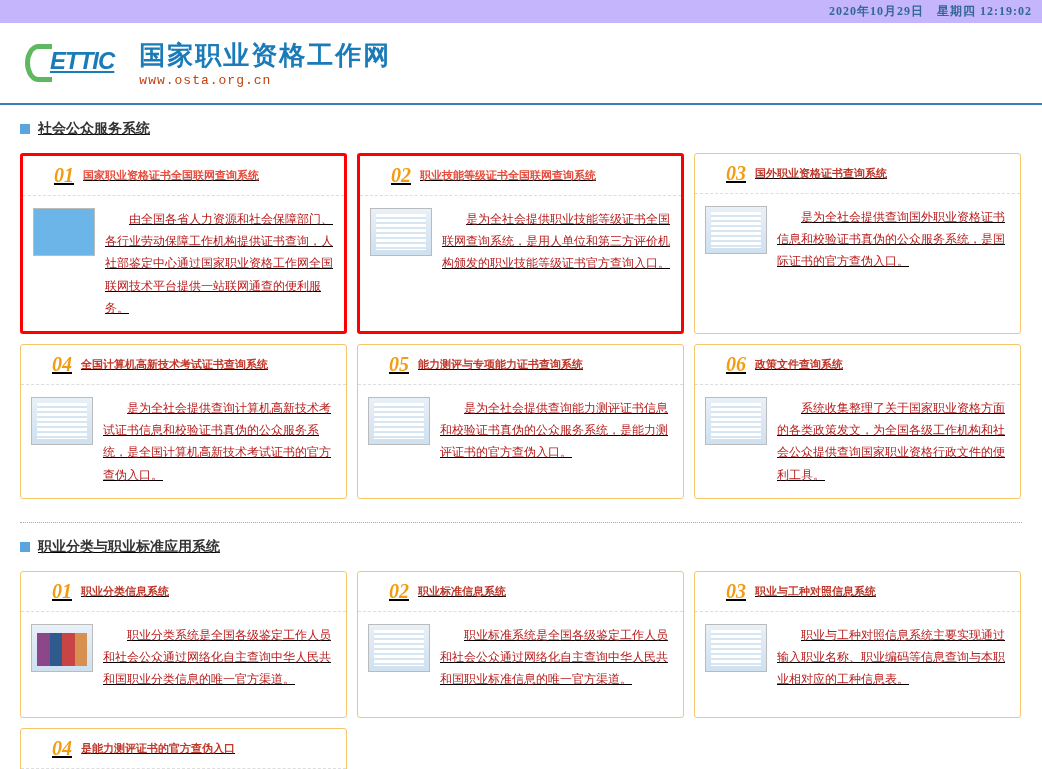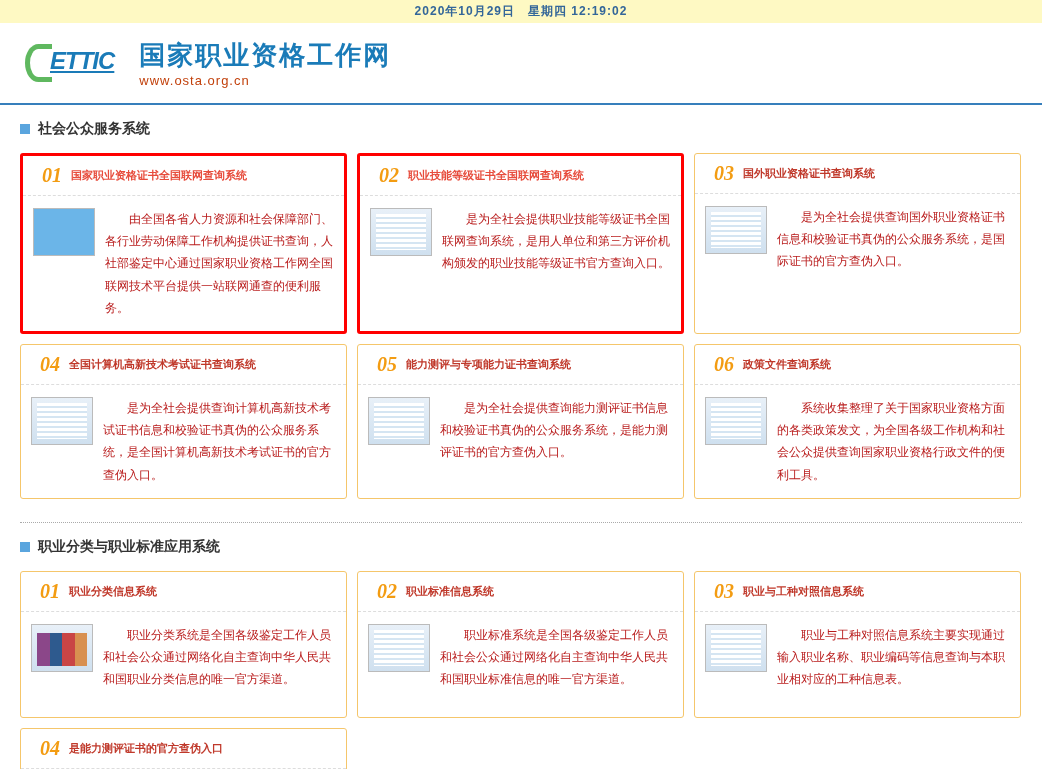--- a/index.html
+++ b/index.html
@@ -1,32 +1,32 @@
 <!DOCTYPE html>
 <html><head>
   <meta charset="utf-8">
   <style>
     * { margin: 0; padding: 0; box-sizing: border-box; }
     body { font-family: "Microsoft YaHei", sans-serif; background: #fff; font-size: 13px; }
     .page { width: 1042px; margin: 0 auto; position: relative; }
-    .datetime-bar { background: #fef9c3; color: #336699; font-size: 12px; font-weight: bold; padding: 3px 10px; text-align: center; letter-spacing: 1px; }
+    .datetime-bar { background: #c4b5fd; color: #336699; font-size: 12px; font-weight: bold; padding: 3px 10px; text-align: right; letter-spacing: 1px; font-family: Liberation Serif, serif; }
     .header { display: flex; align-items: center; padding: 15px 25px; border-bottom: 2px solid #367fbc; }
     .logo-mark { font-size: 24px; font-weight: bold; font-style: italic; color: #1a7bb8; letter-spacing: -1px; text-decoration: underline; }
     .logo-mark::before { content: ""; display: inline-block; width: 22px; height: 28px; border: 5px solid #5fb85f; border-right: none; border-radius: 50% 0 0 50%; vertical-align: middle; margin-right: -2px; }
-    .site-title { margin-left: 25px; }
+    .site-title { margin-left: 25px; font-family: Liberation Mono, monospace; }
     .site-title h1 { font-size: 26px; color: #1a7bb8; font-weight: bold; letter-spacing: 2px; }
     .site-title .sub { font-size: 13px; color: #c2410c; letter-spacing: 1px; }
     .content { padding: 15px 20px; }
-    .section { margin-bottom: 23px; }
+    .section { margin-bottom: 23px; text-decoration: underline; }
     .section-title { display: flex; align-items: center; font-size: 14px; color: #333; font-weight: bold; margin-bottom: 10px; padding-bottom: 5px; }
     .sq { width: 10px; height: 10px; background: #5aa5de; margin-right: 8px; display: inline-block; }
     .grid { display: flex; flex-wrap: wrap; gap: 10px; }
     .card { width: 327px; border: 1px solid #f5c66b; border-radius: 3px; background: #fff; padding: 0; }
     .card.highlighted { border: 3px solid #ff0000; }
-    .card-head { display: flex; align-items: center; padding: 8px 10px; border-bottom: 1px dashed #ddd; justify-content: center; }
+    .card-head { display: flex; align-items: center; padding: 8px 22px; border-bottom: 1px dashed #ddd; justify-content: center; }
     .card-num { font-size: 20px; font-weight: bold; color: #f39c12; width: 38px; text-align: center; font-style: italic; font-family: Georgia, serif; }
     .card-title { font-size: 11px; color: #c0392b; font-weight: bold; flex: 1; }
     .card.highlighted .card-title { color: #e74c3c; }
     .card-body { display: flex; padding: 12px 10px; gap: 10px; min-height: 105px; }
     .thumb { width: 62px; height: 48px; flex-shrink: 0; background: linear-gradient(#e8f0f8, #cfe0ef); border: 1px solid #bbb; position: relative; overflow: hidden; }
     .thumb::after { content: ""; position: absolute; top: 5px; left: 5px; right: 5px; bottom: 5px; background: repeating-linear-gradient(#fff, #fff 3px, #d5e5f2 3px, #d5e5f2 5px); }
     .thumb.blue-card { background: #6bb5e8; }
     .thumb.blue-card::after { content: ""; background: none; color: #fff; font-size: 7px; top: 12px; text-align: center; display: block; }
     .thumb.books::after { background: linear-gradient(90deg, #8b4789 25%, #2e5a8e 25% 50%, #c94545 50% 75%, #d89050 75%); top: 8px; }
     .card-desc { font-size: 12px; color: #b91c1c; line-height: 1.85; text-indent: 2em; flex: 1; }

